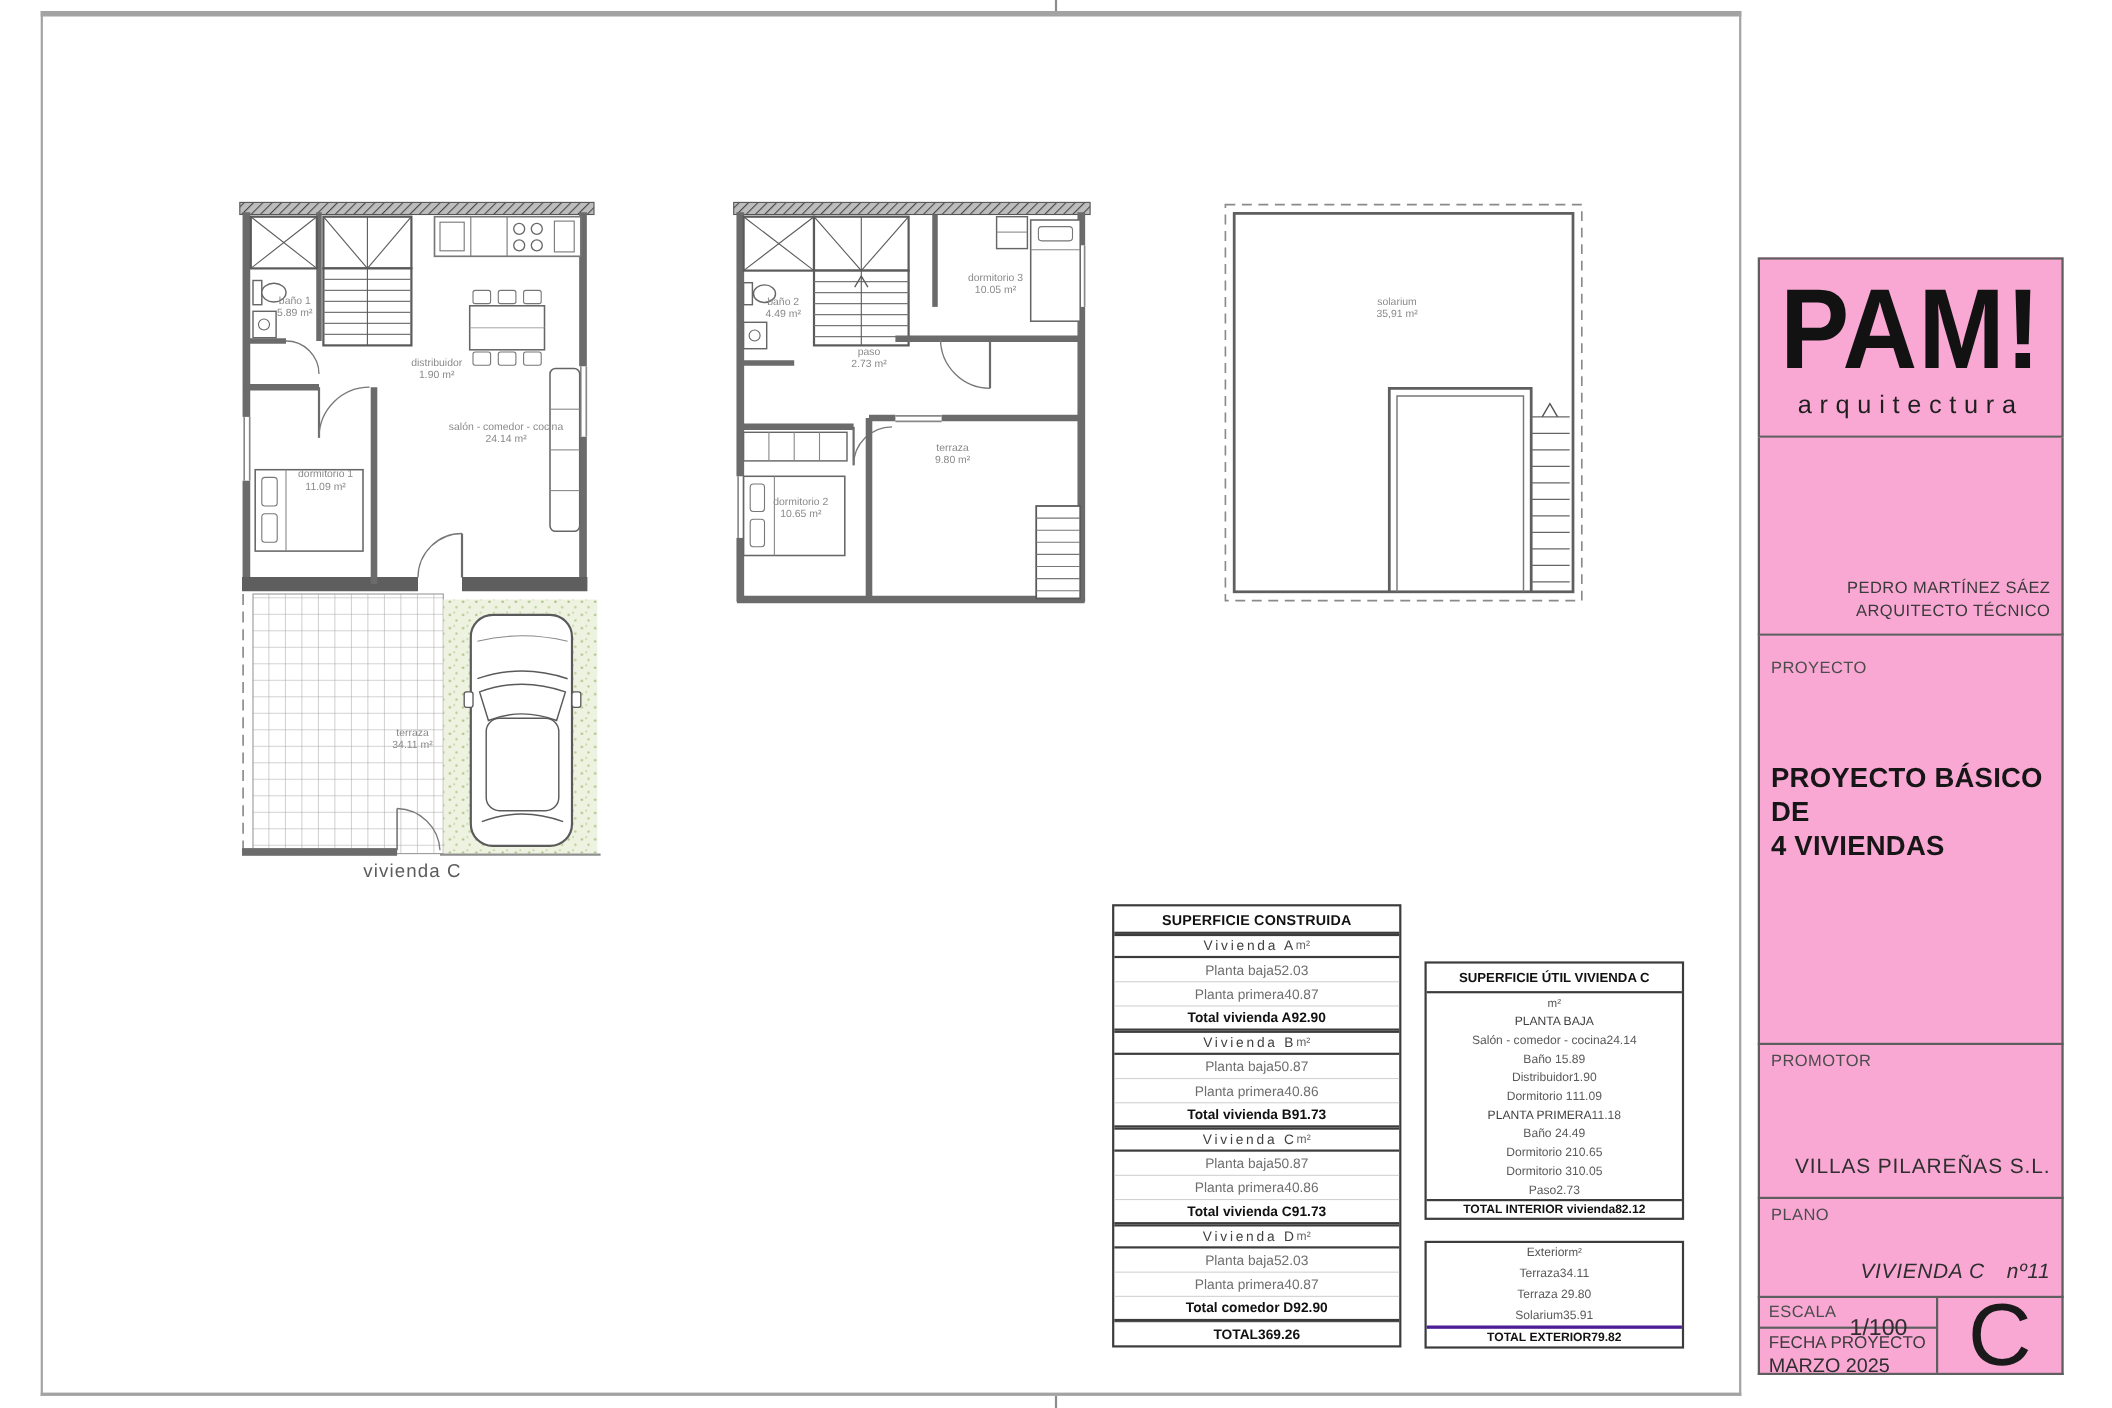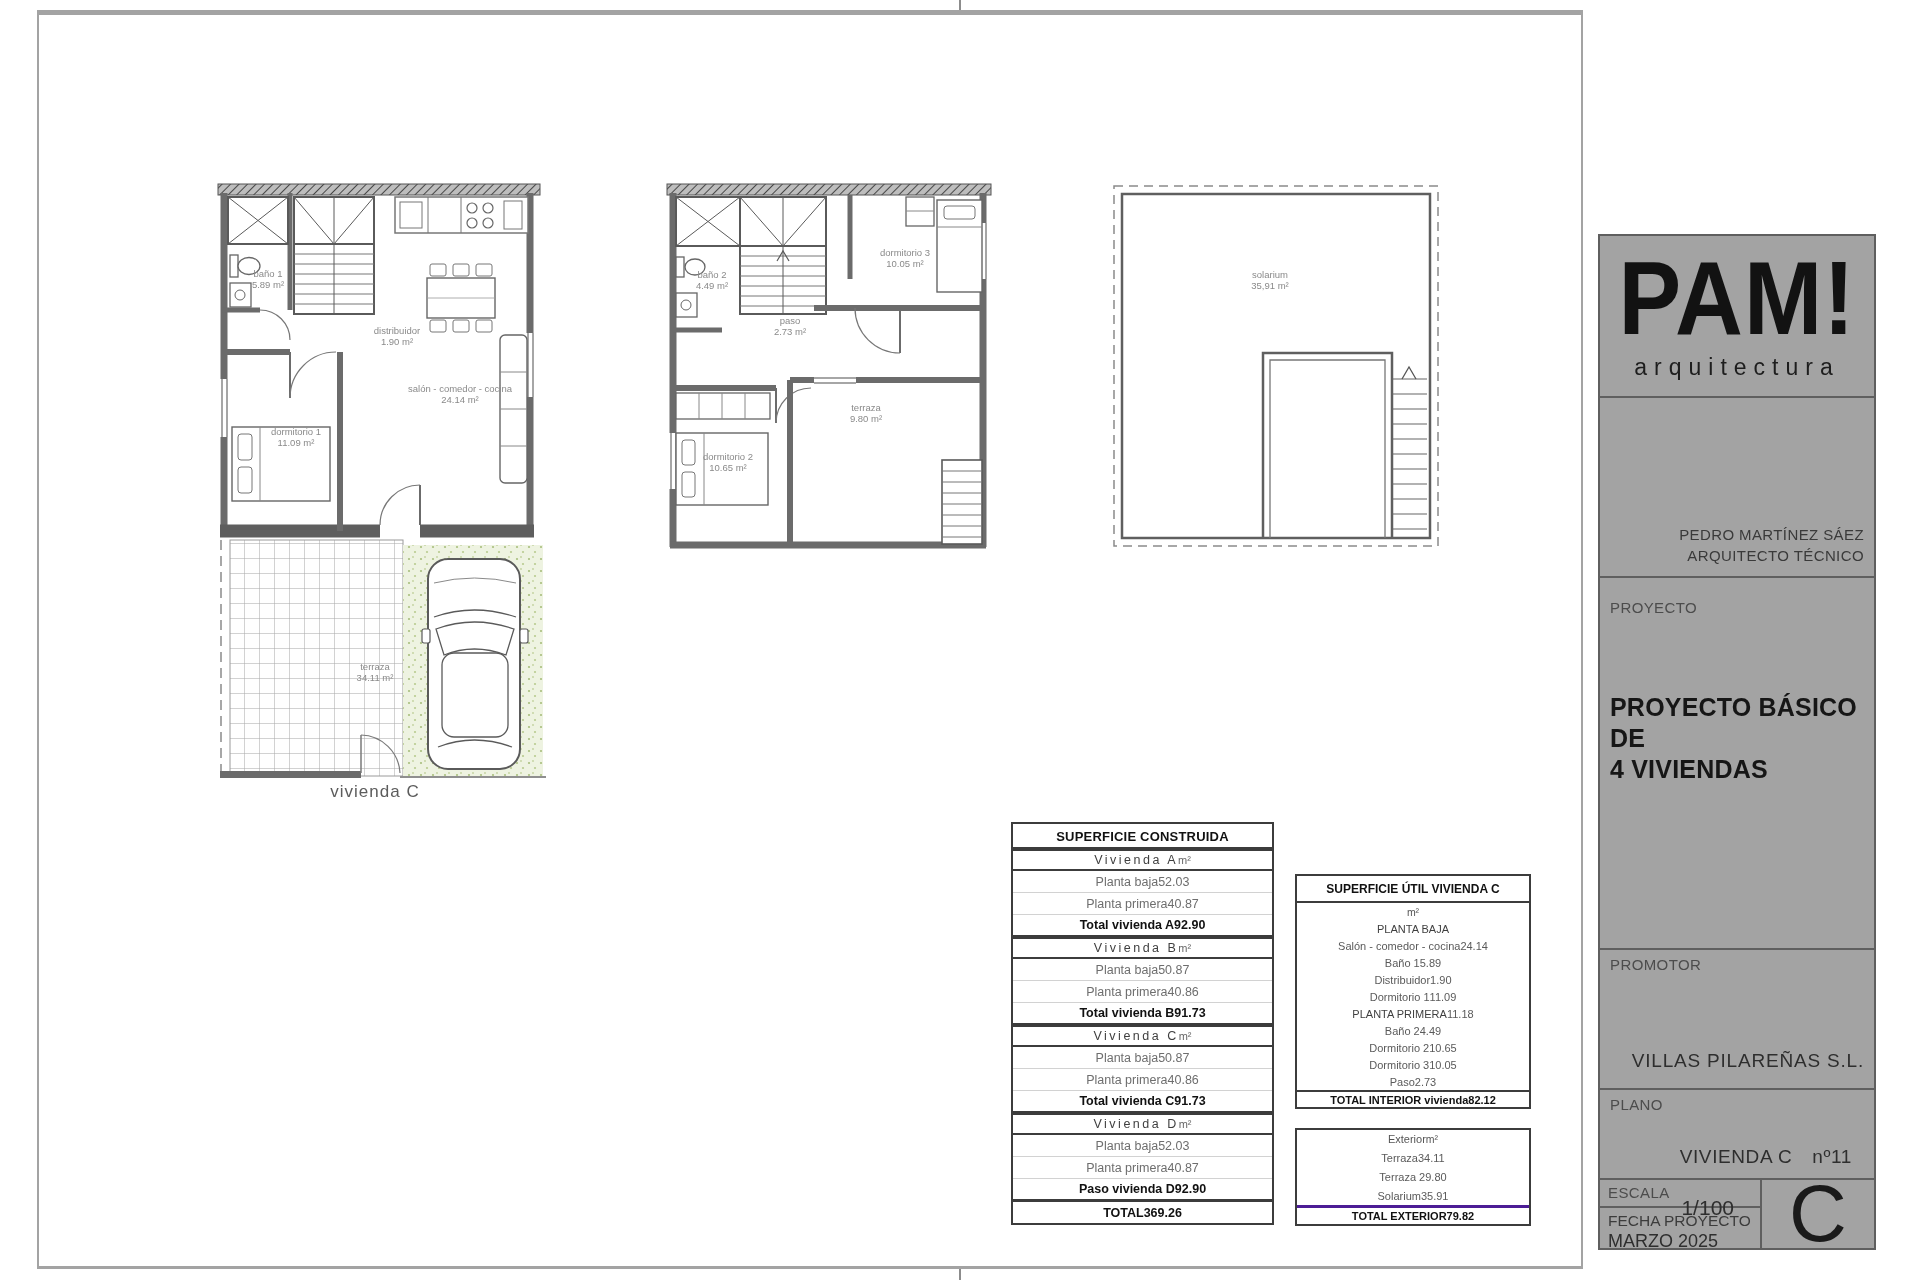--- a/index.html
+++ b/index.html
@@ -52,43 +52,43 @@
 
   .util-ext{left:1295px;top:1128px;width:236px;}
   .util-ext .trow{height:18.8px;font-size:11px;}
   .util-ext .trow.unit{color:#555;}
   .util-ext .trow.unit .tvalue{font-size:10.5px;}
   .util-ext .trow.item{color:#5a5a5a;}
   .util-ext .trow.grand{font-weight:bold;color:#111;border-top:3px solid #4c1d95;}
 
   
   .tblock{position:absolute;left:1598px;top:234px;width:278px;color:#3a3a3a;}
-  .tbox{border:2px solid #5f5f5f;border-top:none;background:#a3a3a3;
+  .tbox{border:2px solid #5f5f5f;border-top:none;background:#f9a8d4;
     box-sizing:border-box;position:relative;}
   .tbox:first-child{border-top:2px solid #5f5f5f;}
   .tb-logo{height:164px;text-align:center;overflow:hidden;}
   .pam{font-size:94px;font-weight:800;letter-spacing:1px;line-height:1;
     margin-top:16px;color:#121212;transform:scaleY(1.1);}
   .arq{font-size:23px;letter-spacing:7px;color:#1e1e1e;margin-top:8px;}
   .tb-arch{height:180px;padding:10px;}
   .arch-top{text-align:right;font-size:15px;line-height:21px;letter-spacing:.4px;}
   .arch-bottom{position:absolute;right:10px;bottom:10px;text-align:right;
     font-size:15px;line-height:21px;letter-spacing:.4px;}
   .sec-label{font-size:15px;color:#4c4c4c;letter-spacing:.4px;}
   .tb-proyecto{height:372px;padding:21px 10px;}
   .proj-title{margin-top:76px;font-weight:bold;font-size:25px;line-height:31px;
     color:#161616;letter-spacing:.2px;}
   .proj-addr{margin-top:56px;font-weight:bold;font-size:25px;line-height:31px;
     color:#161616;letter-spacing:.2px;}
   .tb-promotor{height:140px;padding:6px 10px;}
   .promotor-name{position:absolute;right:10px;bottom:16px;font-size:19px;
     letter-spacing:.8px;color:#2e2e2e;}
   .tb-plano{height:90px;padding:6px 10px;}
-  .plano-name{position:absolute;right:22px;bottom:10px;font-size:19px;
-    letter-spacing:.6px;color:#2e2e2e;}
+  .plano-name{position:absolute;right:10px;bottom:10px;font-size:19px;
+    letter-spacing:.6px;color:#2e2e2e;font-style:italic;}
   .plano-name .num{margin-left:20px;}
   .tb-bottom{height:70px;display:flex;padding:0;}
   .tb-left{width:162px;border-right:2px solid #5f5f5f;display:flex;
     flex-direction:column;box-sizing:border-box;}
   .escala-cell{height:45px;border-bottom:2px solid #5f5f5f;position:relative;
     padding:4px 8px;box-sizing:border-box;}
   .escala-value{position:absolute;right:26px;top:16px;font-size:21px;color:#2e2e2e;}
   .fecha-cell{padding:3px 8px;font-size:15.5px;line-height:20px;color:#3c3c3c;}
   .fecha-value{font-size:18px;color:#2e2e2e;}
   .tb-letter{flex:1;display:flex;align-items:center;justify-content:center;
@@ -419,21 +419,21 @@
       </div>
       <div class="trow item">
         <span class="tlabel">Planta baja</span>
         <span class="tvalue">52.03</span>
       </div>
       <div class="trow item">
         <span class="tlabel">Planta primera</span>
         <span class="tvalue">40.87</span>
       </div>
       <div class="trow total">
-        <span class="tlabel">Paso vivienda D</span>
+        <span class="tlabel">Total comedor D</span>
         <span class="tvalue">92.90</span>
       </div>
       <div class="trow grand">
         <span class="tlabel">TOTAL</span>
         <span class="tvalue">369.26</span>
       </div>
     </div>
 </div>
 
 <div class="table util">

